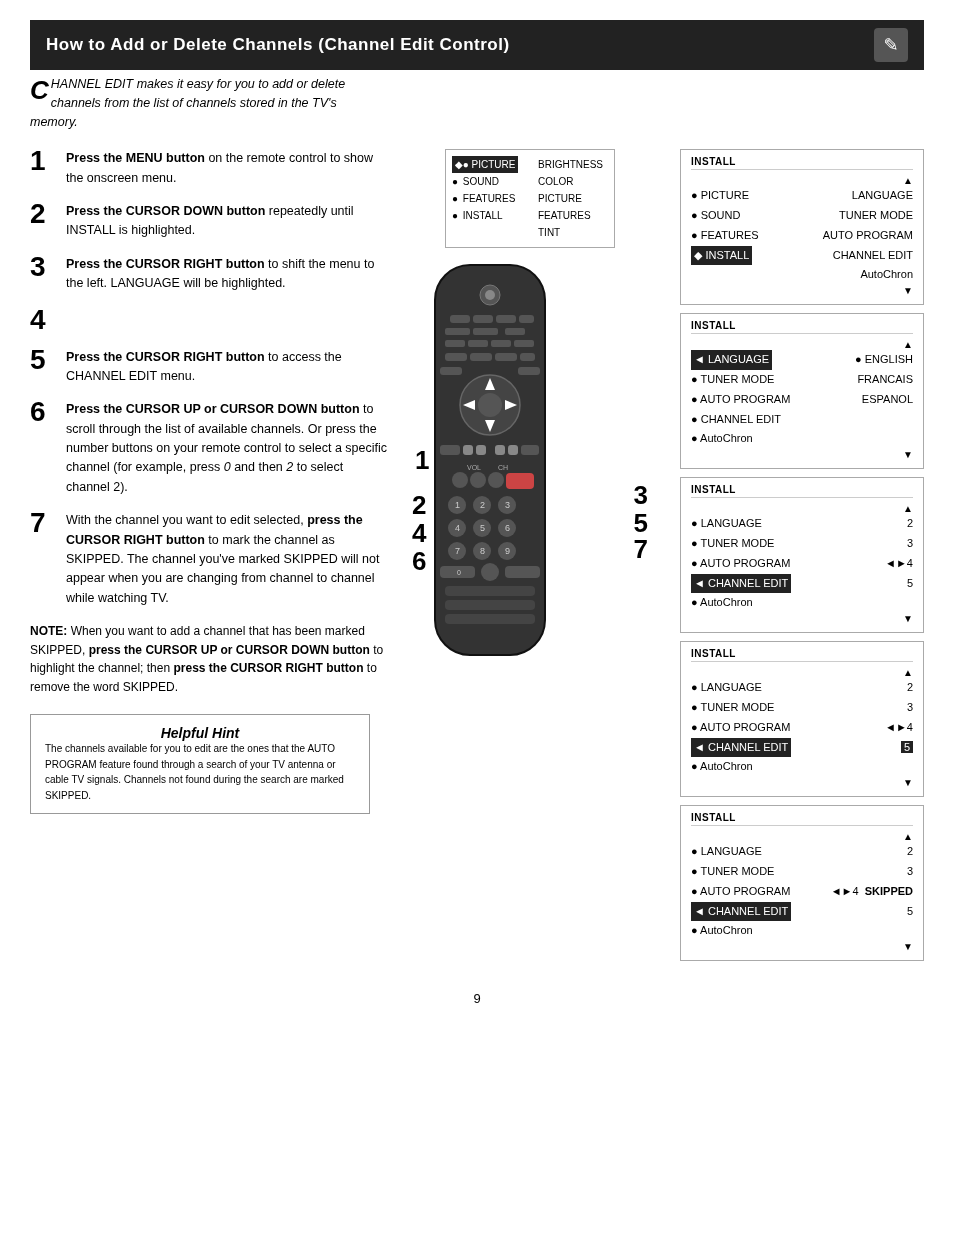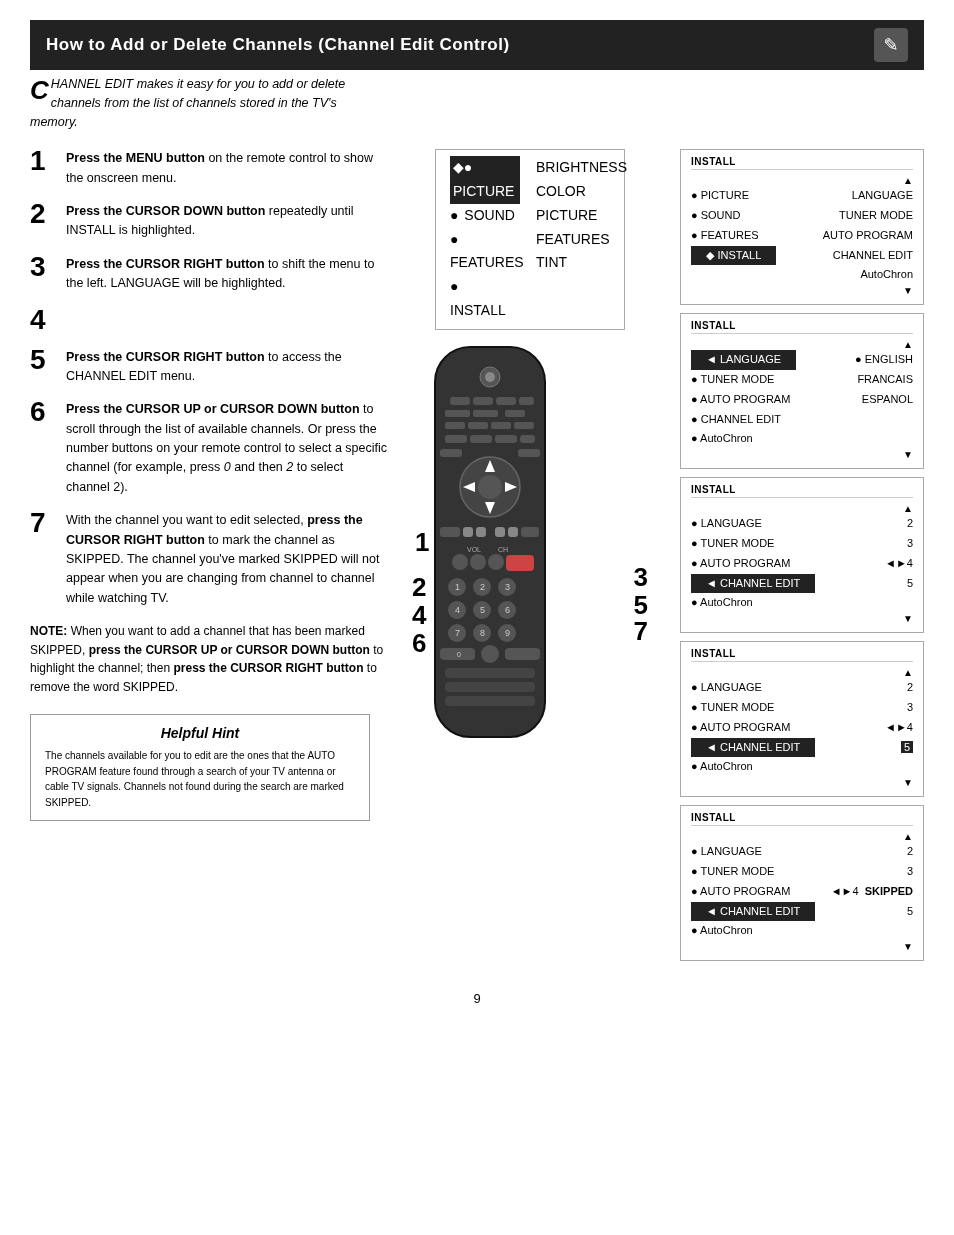--- a/index.html
+++ b/index.html
@@ -109,42 +109,42 @@
       border: 1.5px solid #999;
       padding: 10px 14px;
       margin-top: 18px;
       max-width: 340px;
     }
     .hint-box h3 {
       text-align: center;
       font-size: 14px;
       font-weight: bold;
       font-style: italic;
-      margin-bottom: 7px;
+      margin-bottom: 0;
     }
     .hint-box p {
       font-size: 10px;
       line-height: 1.55;
     }
 
     
     .center-col {
       width: 280px;
       flex-shrink: 0;
       position: relative;
     }
 
     
     .menu-screenshot {
       border: 1.5px solid #aaa;
-      width: 190px;
+      width: 170px;
       margin: 0 auto 12px auto;
-      font-size: 14px;
+      font-size: 10px;
       background: #fff;
-      padding: 6px 14px;
+      padding: 6px 6px;
     }
     .menu-screenshot .menu-row {
       display: flex;
       gap: 16px;
       line-height: 1.7;
     }
     .menu-screenshot .menu-left { min-width: 70px; }
     .menu-screenshot .menu-right { }
     .menu-selected {
       background: #222;
@@ -190,21 +190,21 @@
       flex: 1;
       line-height: 1.8;
     }
     .menu-panel .panel-right {
       text-align: right;
       line-height: 1.8;
     }
     .panel-selected {
       background: #222;
       color: #fff;
-      padding: 0 15px;
+      padding: 0 3px;
       display: inline-block;
     }
 
     
     .page-number {
       text-align: center;
       margin-top: 30px;
       font-size: 13px;
     }
 

